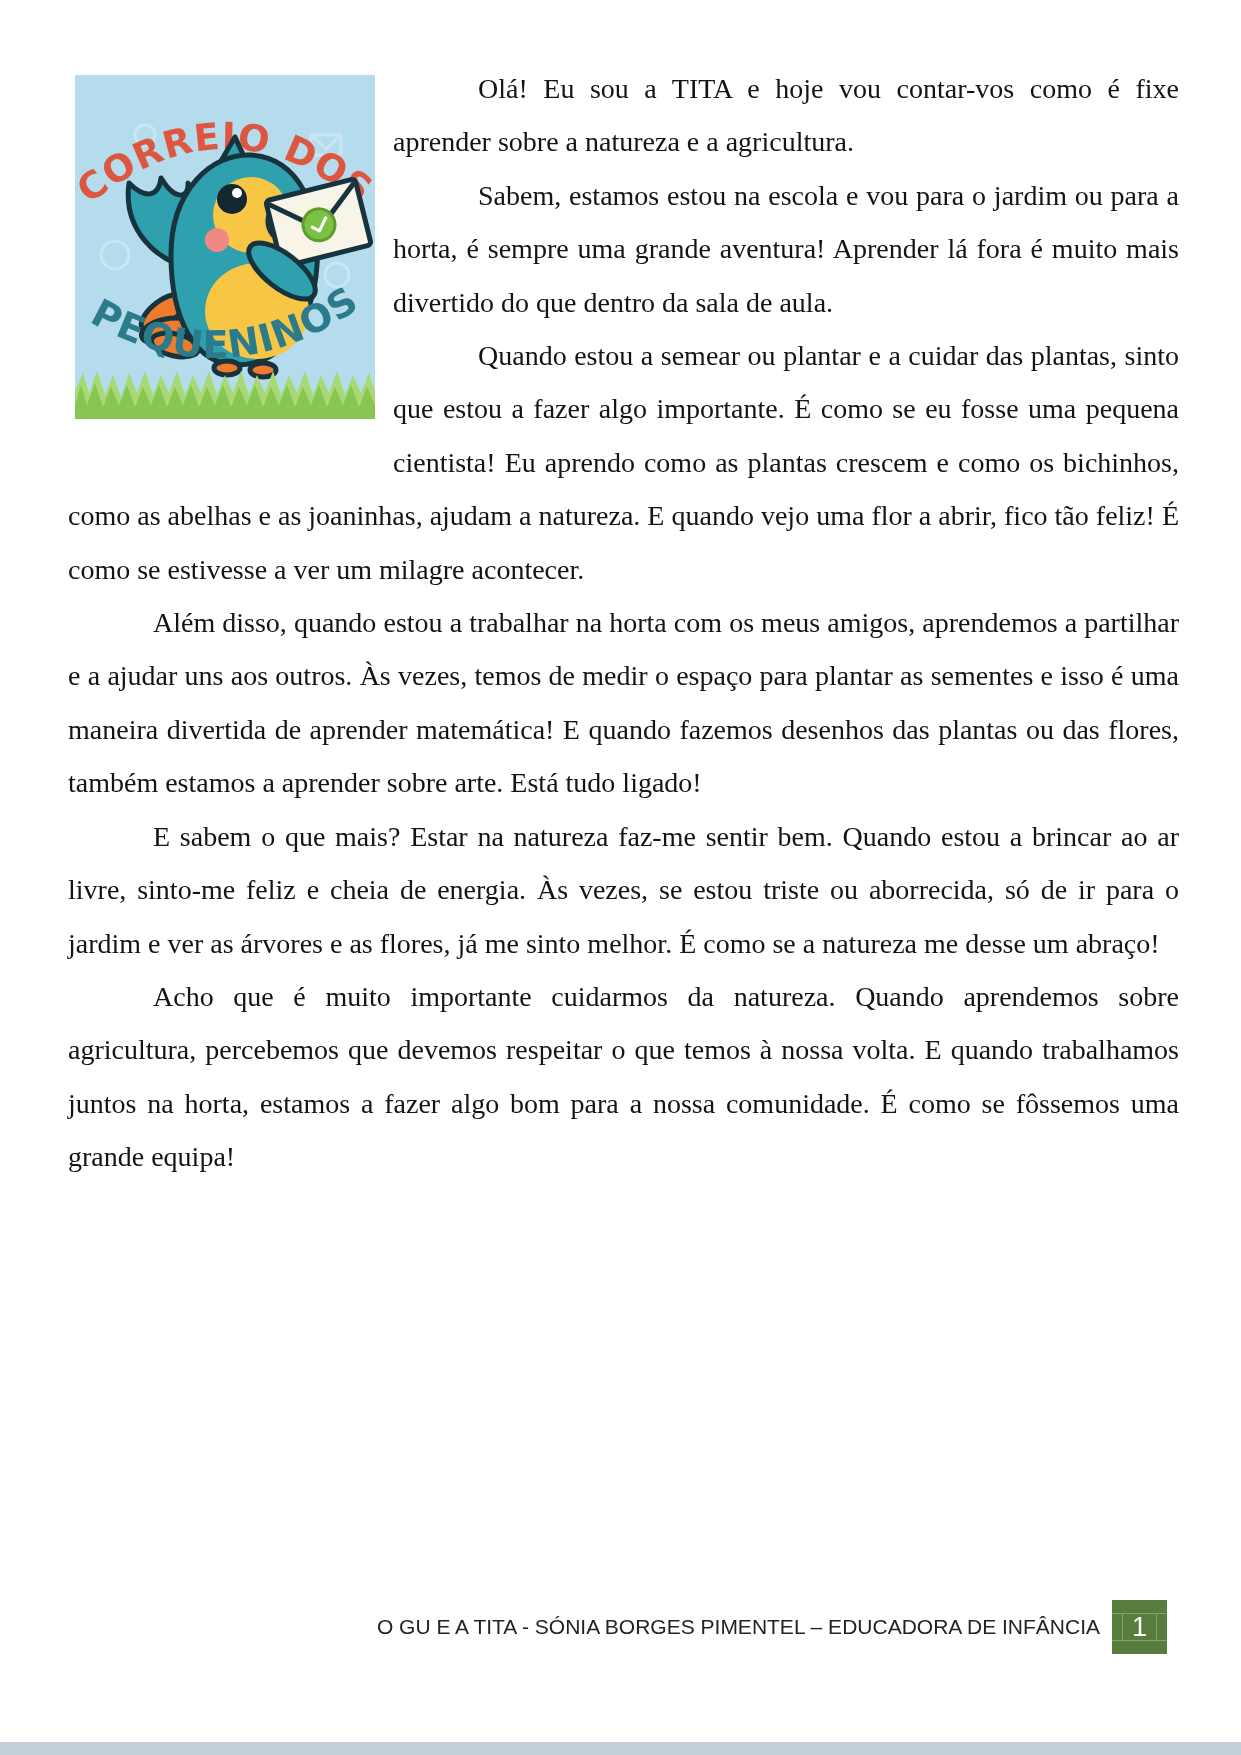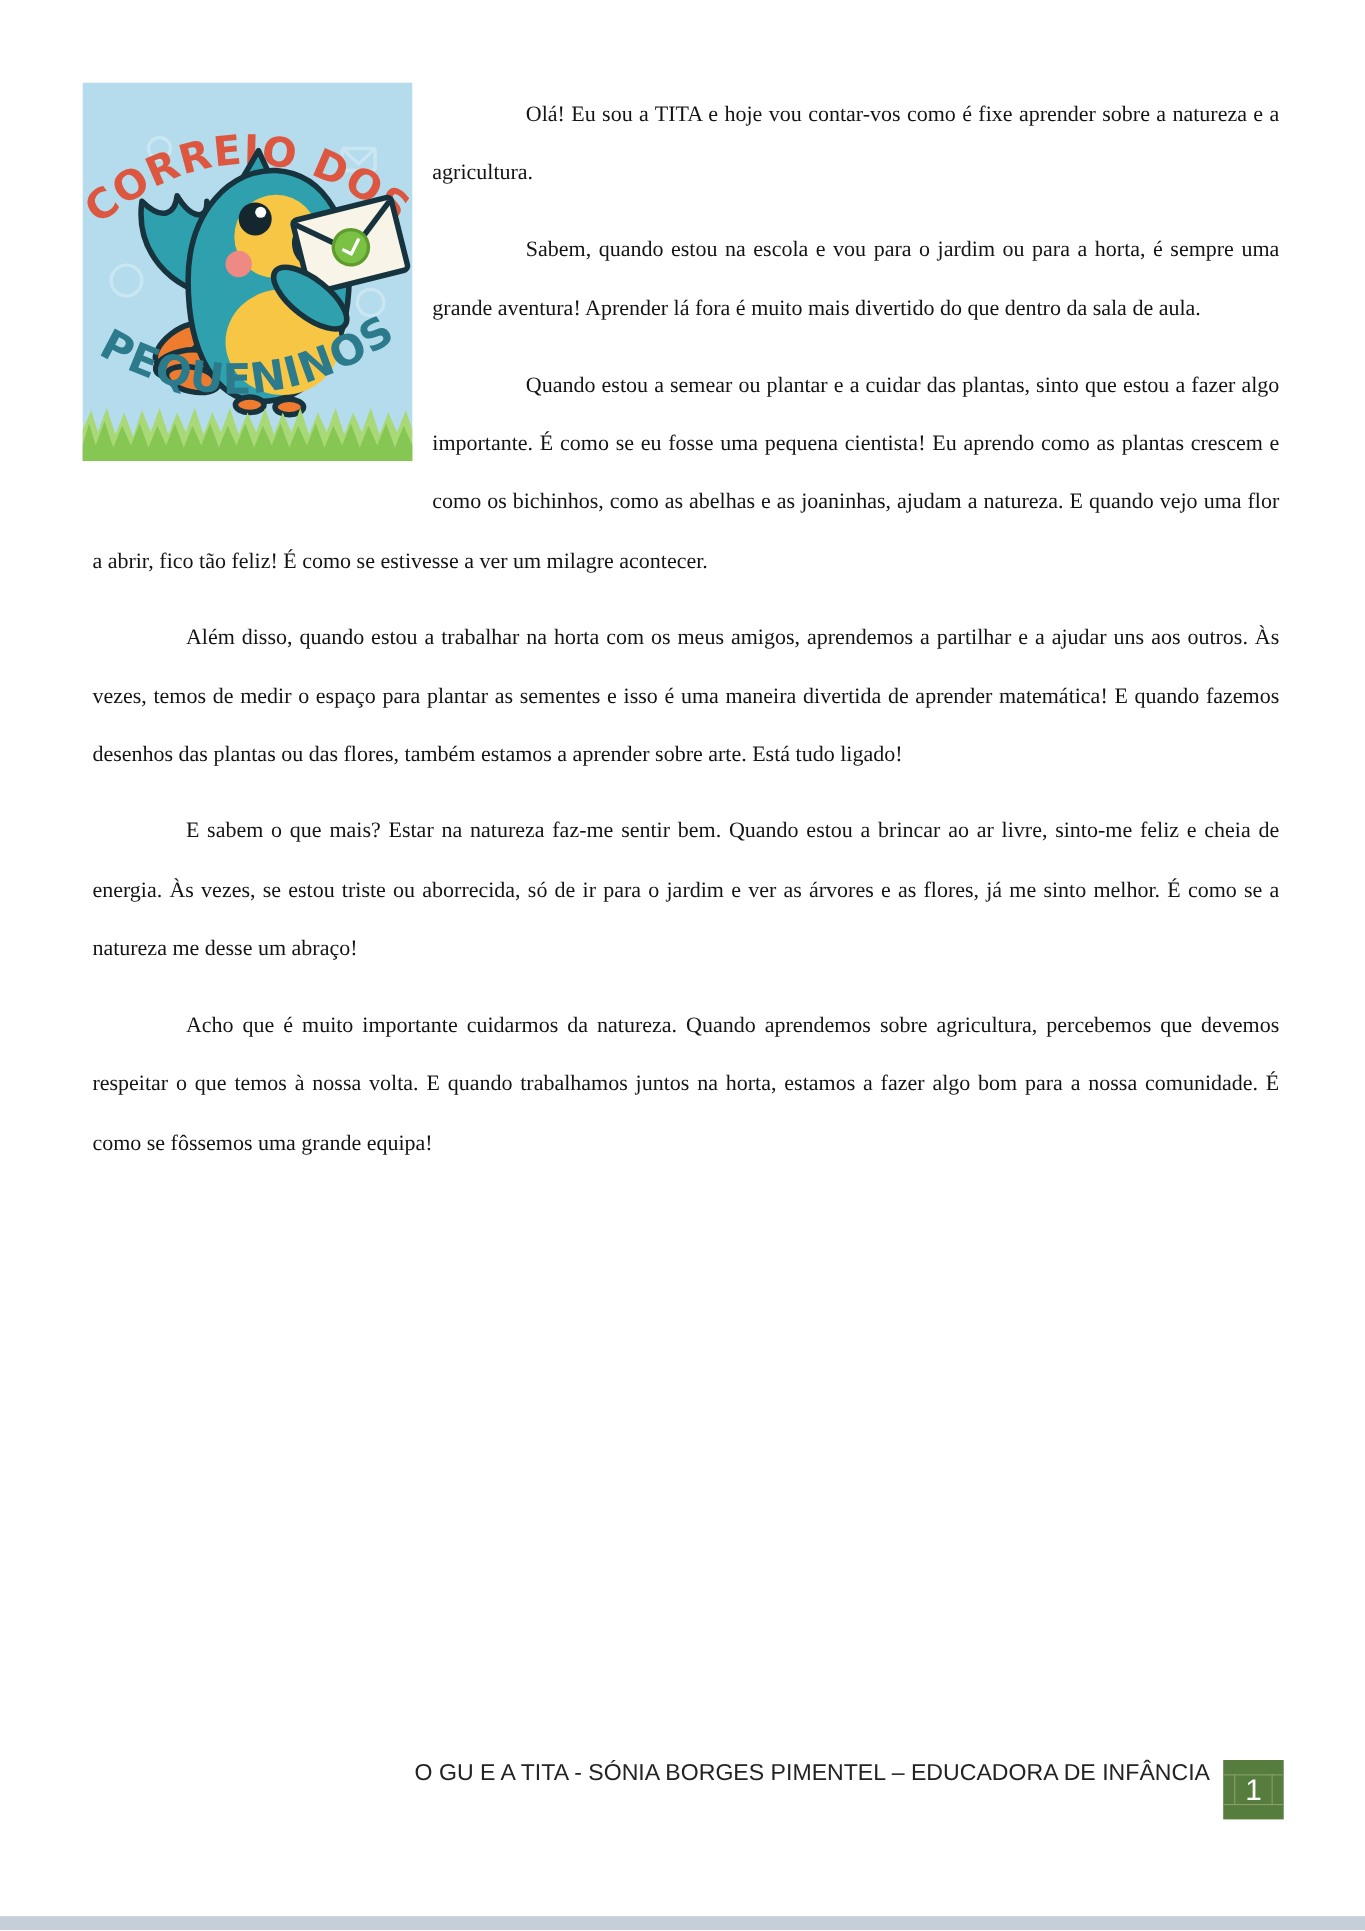--- a/index.html
+++ b/index.html
@@ -10,22 +10,22 @@
     overflow:hidden;
     font-family:"Liberation Serif", serif;
   }
   .content {
     position:absolute;
     top:62px; left:68px;
     width:1111px;
     color:#141414;
   }
   .content p {
-    margin:16px;
-    font-size:20px;
+    margin:0;
+    font-size:28px;
     line-height:53.4px;
     text-align:justify;
     text-indent:85px;
   }
   .logo-figure {
     float:left;
     width:300px; height:344px;
     margin:13px 18px 20px 7px;
   }
   .logo-figure svg { display:block; width:100%; height:100%; }
@@ -33,21 +33,21 @@
     font-family:"DejaVu Sans", sans-serif;
     font-weight:800;
     letter-spacing:1px;
   }
   .footer {
     position:absolute;
     top:1600px;
     right:74px;
     height:54px;
     display:flex;
-    align-items:flex-start;
+    align-items:center;
     gap:12px;
   }
   .footer-text {
     font-family:"Liberation Sans", sans-serif;
     font-size:21px;
     color:#232323;
     white-space:nowrap;
   }
   .pagebox {
     position:relative;
@@ -147,21 +147,21 @@
         </text>
 
         <g>
           <polygon fill="#a9d877" points="0,344 0,316 8,298 14,318 22,296 30,320 38,300 46,322 54,298 62,318 70,296 78,320 86,300 94,318 102,296 110,320 118,300 126,318 134,296 142,320 150,300 158,318 166,296 174,320 182,300 190,318 198,296 206,320 214,300 222,318 230,296 238,320 246,300 254,318 262,296 270,320 278,300 286,318 294,298 300,316 300,344"></polygon>
           <polygon fill="#86c653" points="0,344 0,330 6,310 12,330 20,308 28,332 36,312 44,330 52,310 60,332 68,312 76,330 84,310 92,332 100,312 108,330 116,310 124,332 132,312 140,330 148,310 156,332 164,312 172,330 180,310 188,332 196,312 204,330 212,310 220,332 228,312 236,330 244,310 252,332 260,312 268,330 276,310 284,332 292,312 300,330 300,344"></polygon>
         </g>
       </svg>
     </div>
 
     <p>Olá! Eu sou a TITA e hoje vou contar-vos como é fixe aprender sobre a natureza e a agricultura.</p>
-    <p>Sabem, quando estou na escola e vou para o jardim ou para a horta, é sempre uma grande aventura! Aprender lá fora é muito mais divertido do que dentro da sala de aula.</p>
+    <p>Sabem, estamos estou na escola e vou para o jardim ou para a horta, é sempre uma grande aventura! Aprender lá fora é muito mais divertido do que dentro da sala de aula.</p>
     <p>Quando estou a semear ou plantar e a cuidar das plantas, sinto que estou a fazer algo importante. É como se eu fosse uma pequena cientista! Eu aprendo como as plantas crescem e como os bichinhos, como as abelhas e as joaninhas, ajudam a natureza. E quando vejo uma flor a abrir, fico tão feliz! É como se estivesse a ver um milagre acontecer.</p>
     <p>Além disso, quando estou a trabalhar na horta com os meus amigos, aprendemos a partilhar e a ajudar uns aos outros. Às vezes, temos de medir o espaço para plantar as sementes e isso é uma maneira divertida de aprender matemática! E quando fazemos desenhos das plantas ou das flores, também estamos a aprender sobre arte. Está tudo ligado!</p>
     <p>E sabem o que mais? Estar na natureza faz-me sentir bem. Quando estou a brincar ao ar livre, sinto-me feliz e cheia de energia. Às vezes, se estou triste ou aborrecida, só de ir para o jardim e ver as árvores e as flores, já me sinto melhor. É como se a natureza me desse um abraço!</p>
     <p>Acho que é muito importante cuidarmos da natureza. Quando aprendemos sobre agricultura, percebemos que devemos respeitar o que temos à nossa volta. E quando trabalhamos juntos na horta, estamos a fazer algo bom para a nossa comunidade. É como se fôssemos uma grande equipa!</p>
   </div>
 
   <div class="footer">
     <span class="footer-text">O GU E A TITA - SÓNIA BORGES PIMENTEL – EDUCADORA DE INFÂNCIA</span>
     <div class="pagebox" style="background:#567d3e;">
       <div class="hline-top"></div>

